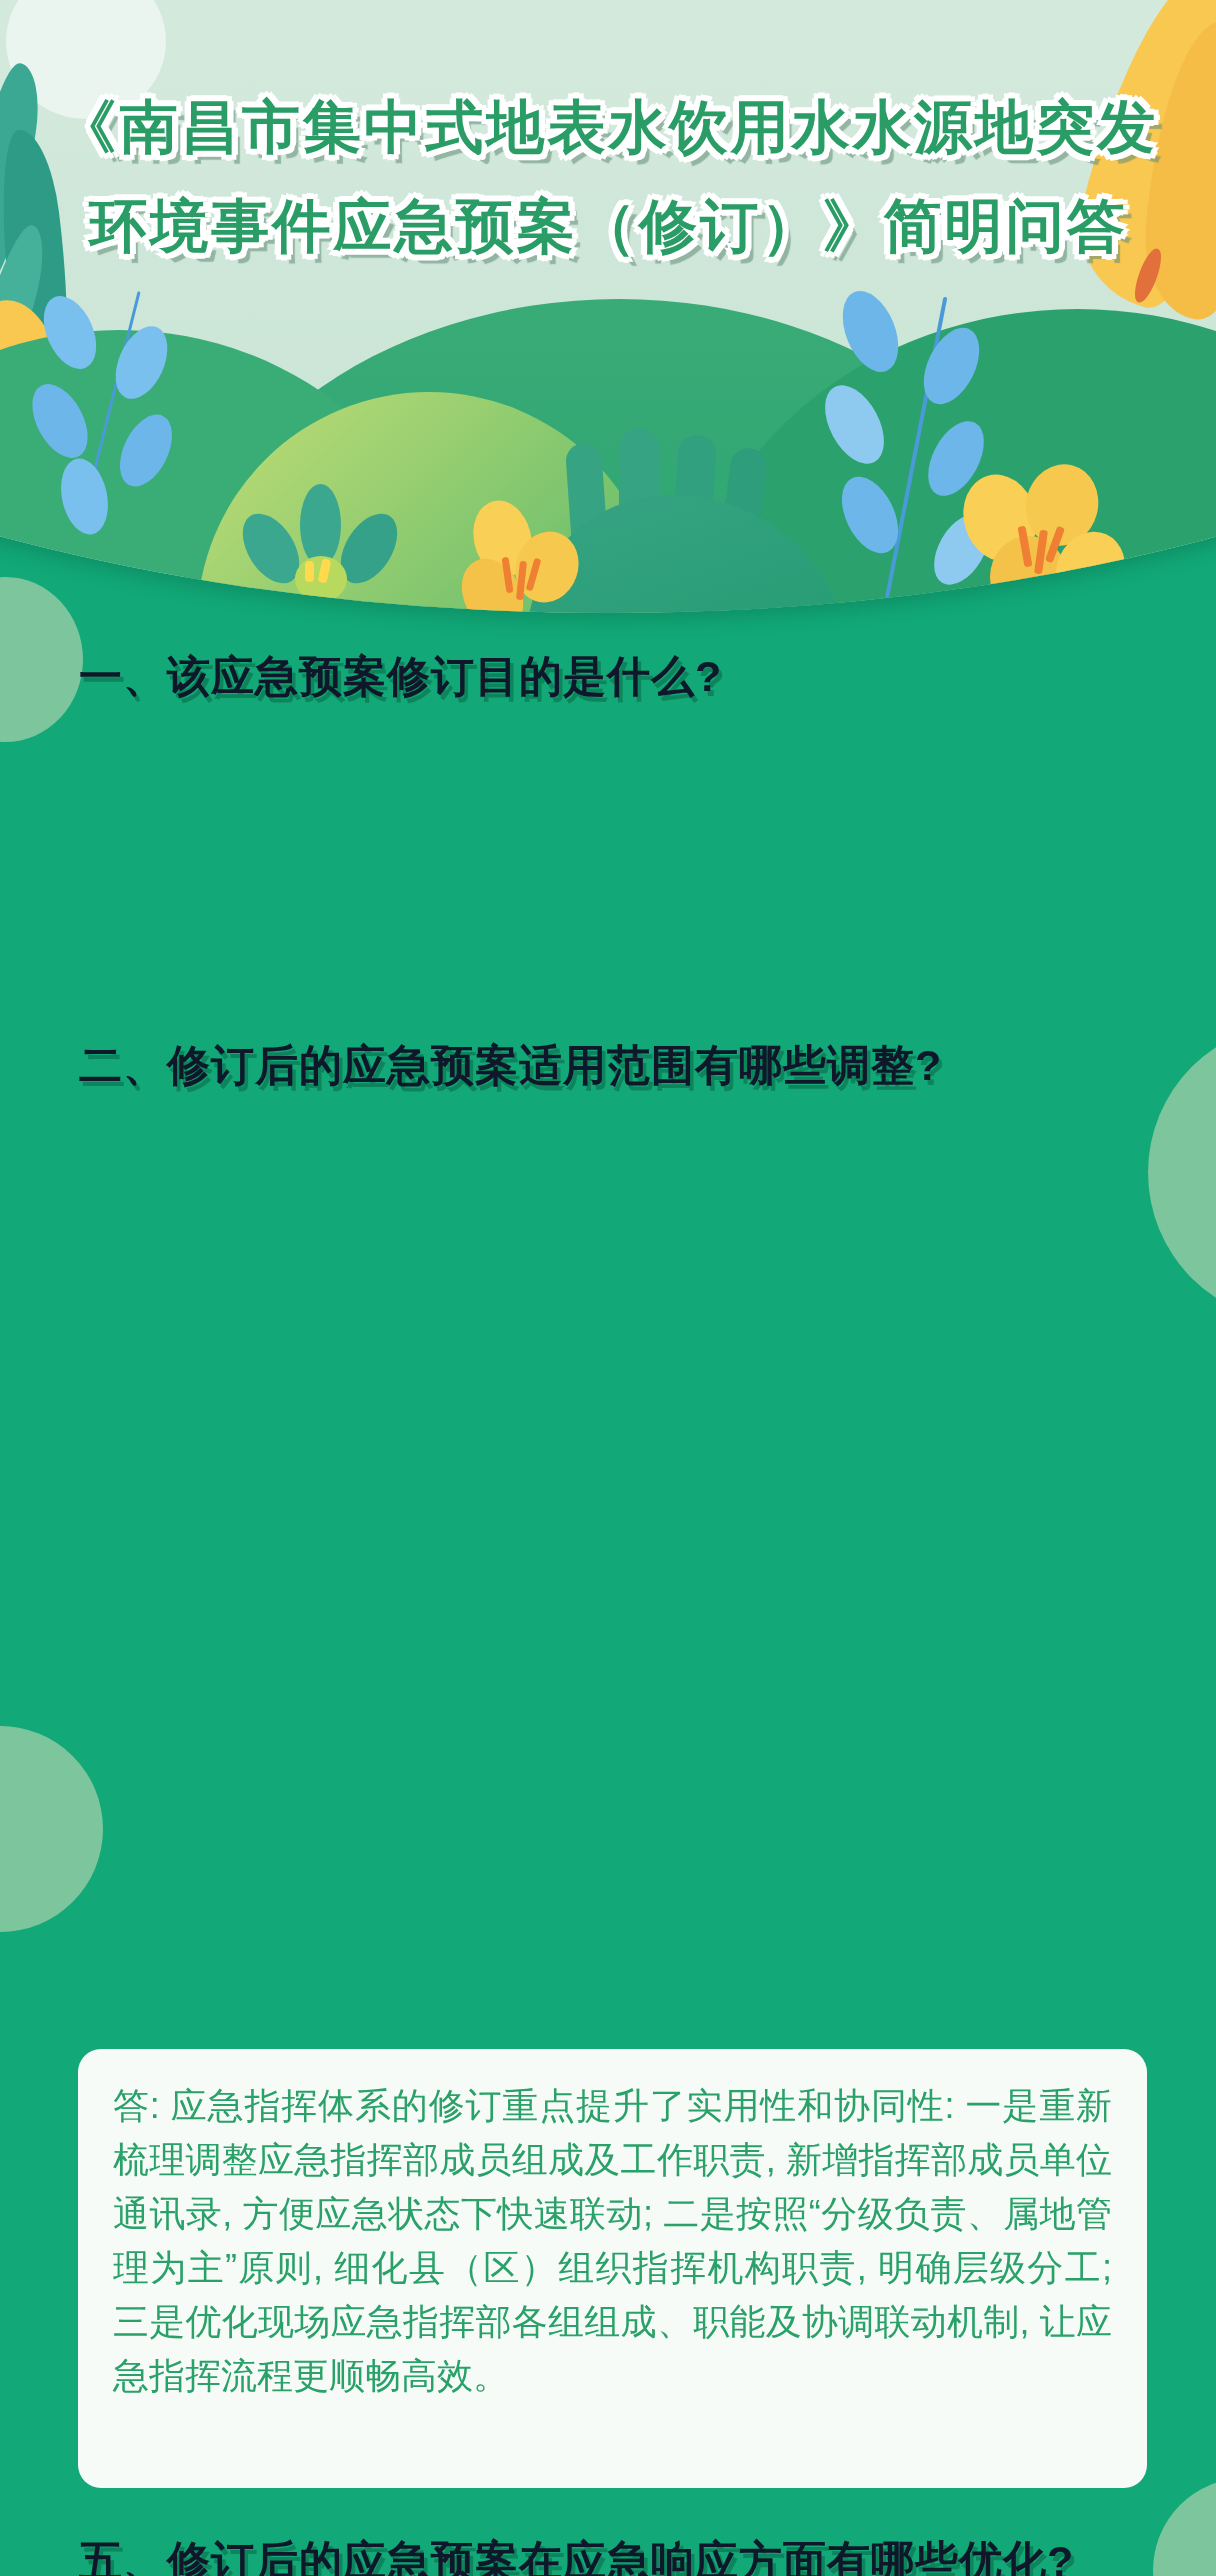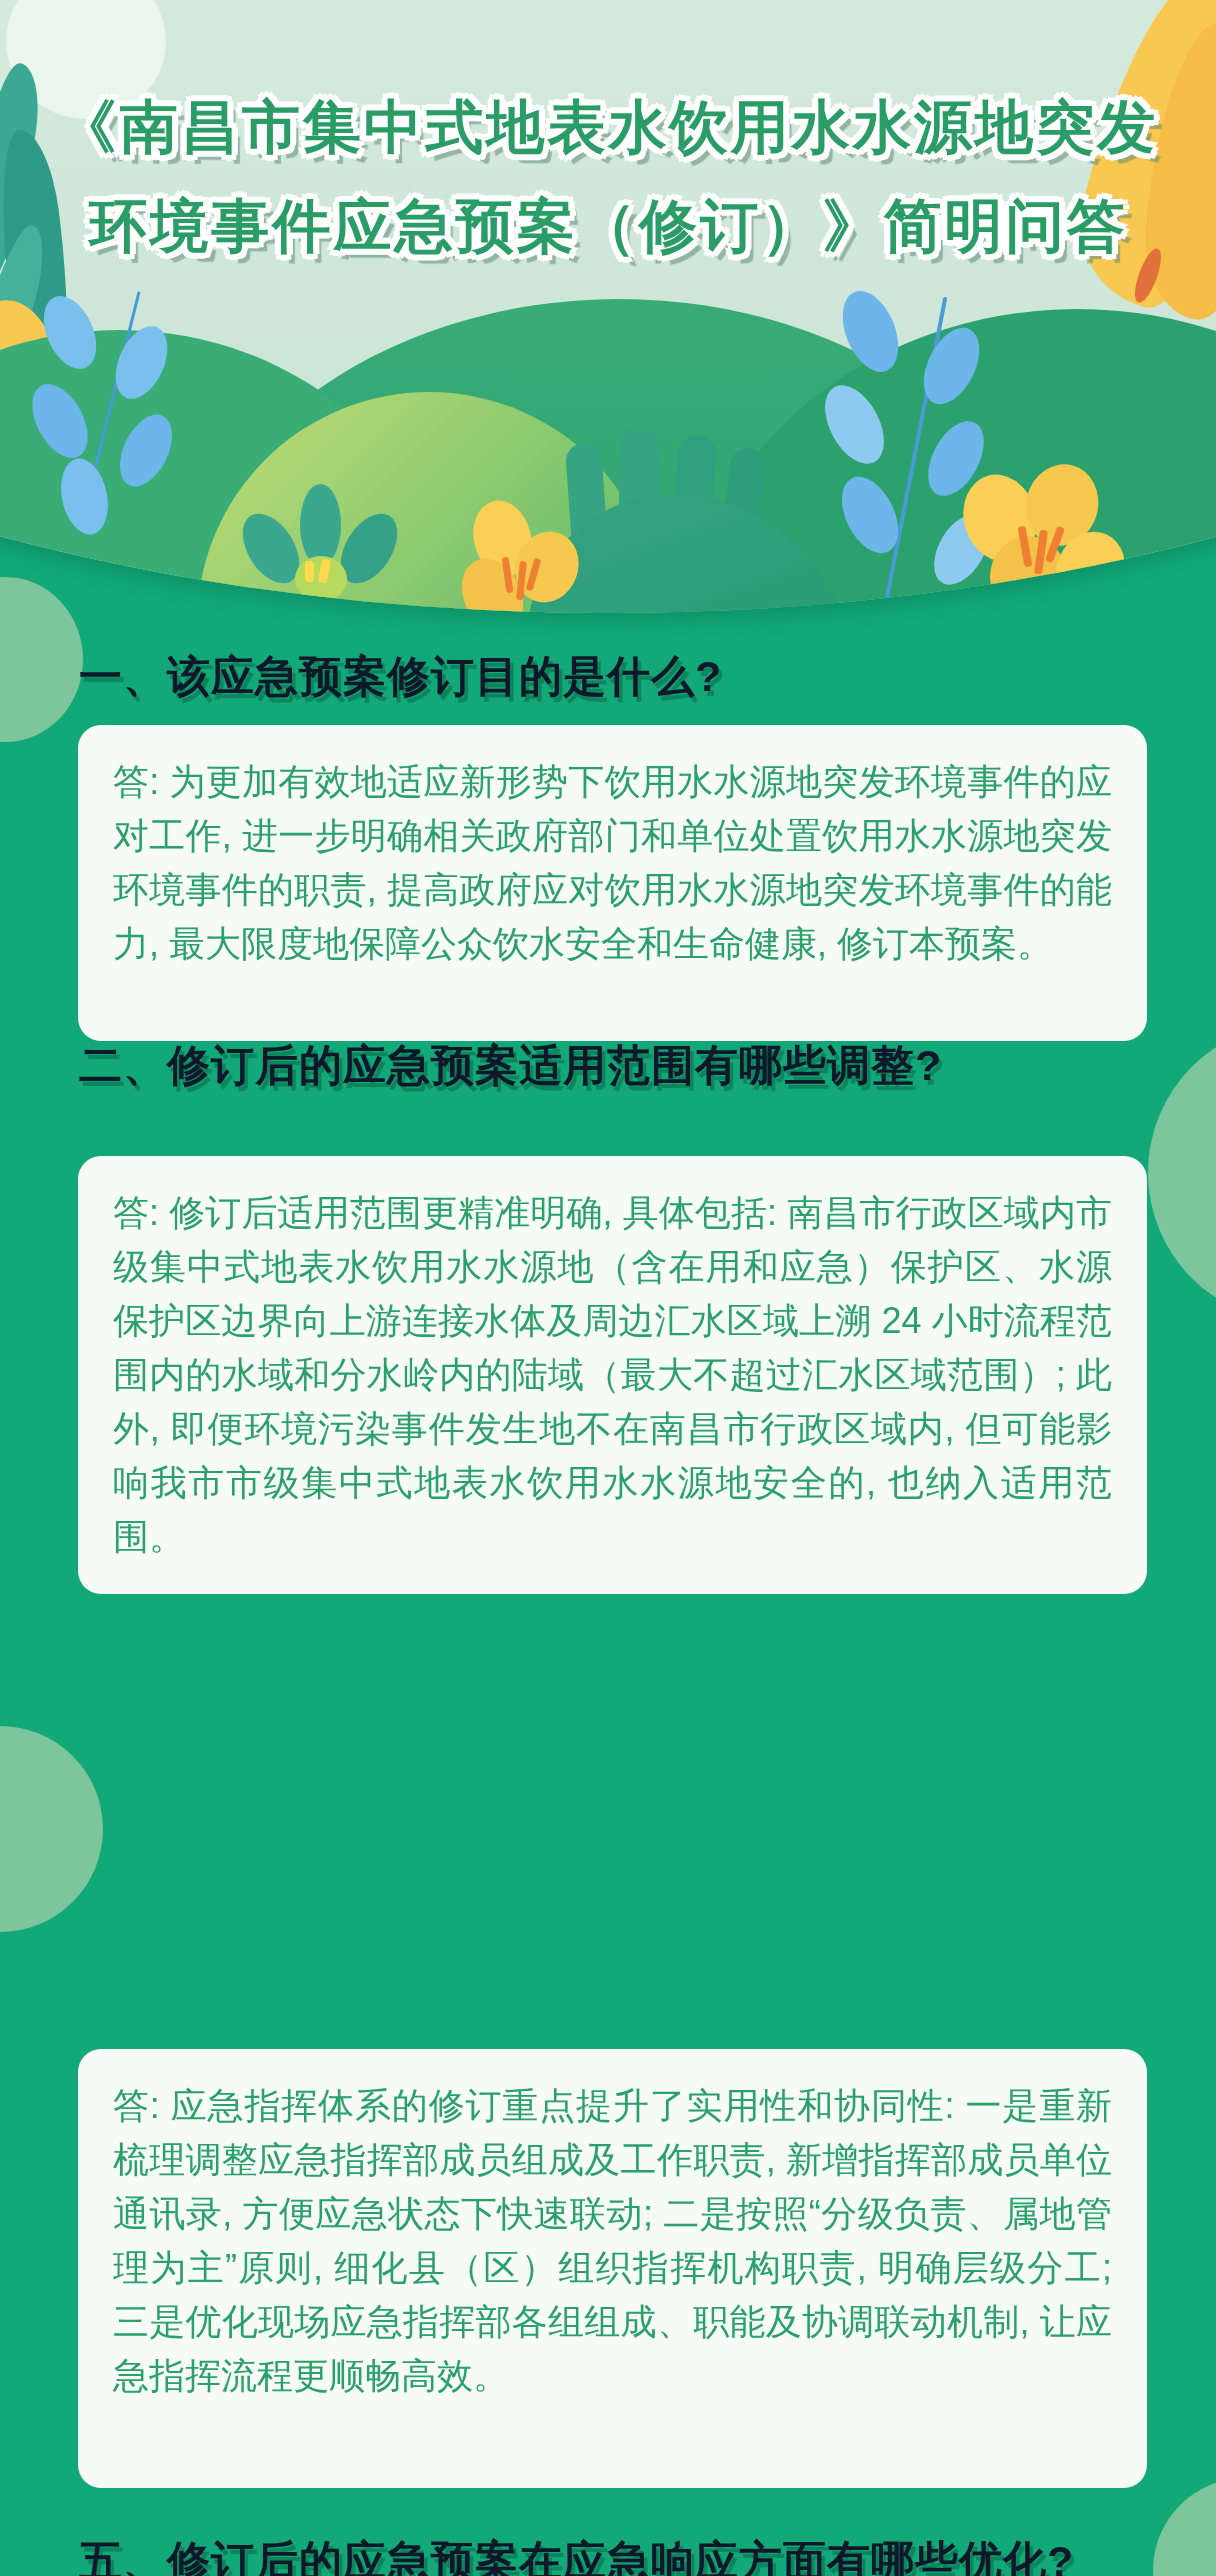--- a/index.html
+++ b/index.html
@@ -135,24 +135,22 @@
     <div>《南昌市集中式地表水饮用水水源地突发</div>
     <div>环境事件应急预案（修订）》简明问答</div>
   </div>
 
   <div class="sage" style="left:-72px;top:577px;width:155px;height:165px;"></div>
   <div class="sage" style="left:1148px;top:1023px;width:299px;height:299px;"></div>
   <div class="sage" style="left:-103px;top:1726px;width:206px;height:206px;"></div>
   <div class="sage" style="left:1153px;top:2478px;width:185px;height:185px;"></div>
 
   <div class="q-heading" style="top:648px;">一、该应急预案修订目的是什么?</div>
-  <div class="a-card" style="top:725px;min-height:316px;">答: 为更加有效地适应新形势下饮用水水源地突发环境事件的应对工作, 进一步明确相关政府部门和单位处置饮用水水源地突发环境事件的职责, 提高政府应对饮用水水源地突发环境事件的能力, 最大限度地保障公众饮水安全和生命健康, 修订本预案。</div>
 
   <div class="q-heading" style="top:1037px;">二、修订后的应急预案适用范围有哪些调整?</div>
-  <div class="a-card" style="top:1156px;min-height:398px;">答: 修订后适用范围更精准明确, 具体包括: 南昌市行政区域内市级集中式地表水饮用水水源地（含在用和应急）保护区、水源保护区边界向上游连接水体及周边汇水区域上溯 24 小时流程范围内的水域和分水岭内的陆域（最大不超过汇水区域范围）; 此外, 即便环境污染事件发生地不在南昌市行政区域内, 但可能影响我市市级集中式地表水饮用水水源地安全的, 也纳入适用范围。</div>
 
 
   <div class="a-card" style="top:2049px;min-height:439px;">答: 应急指挥体系的修订重点提升了实用性和协同性: 一是重新梳理调整应急指挥部成员组成及工作职责, 新增指挥部成员单位通讯录, 方便应急状态下快速联动; 二是按照“分级负责、属地管理为主”原则, 细化县（区）组织指挥机构职责, 明确层级分工; 三是优化现场应急指挥部各组组成、职能及协调联动机制, 让应急指挥流程更顺畅高效。</div>
 
   <div class="q-heading" style="top:2533px;">五、修订后的应急预案在应急响应方面有哪些优化?</div>
 
 </div>
 
 
 </body></html>

